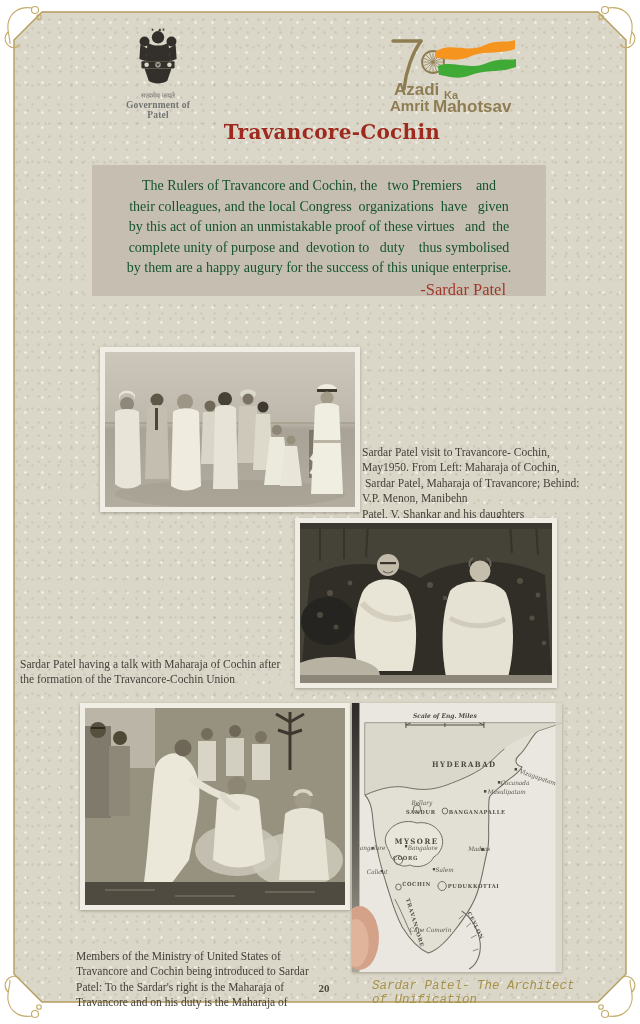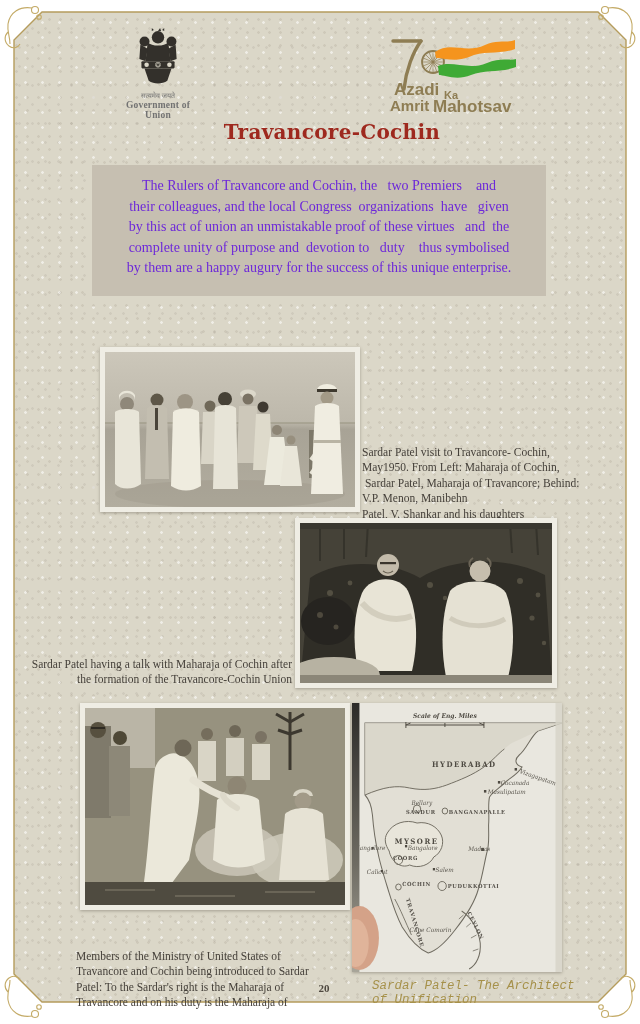--- a/index.html
+++ b/index.html
@@ -14,32 +14,32 @@
       radial-gradient(circle, rgba(100,95,80,.10) 0 1px, transparent 1.6px);
     background-size:11px 13px,17px 15px,13px 19px;}
   .frame-svg{position:absolute;left:0;top:0;width:640px;height:1024px;pointer-events:none;}
   .emblem{position:absolute;left:116px;top:28px;width:84px;text-align:center;color:#737373;}
   .emblem-motto{font-size:7px;margin-top:1px;}
   .emblem-org{font-size:9.5px;font-weight:bold;letter-spacing:.2px;}
   .azadi{position:absolute;left:388px;top:32px;}
   .page-title{position:absolute;left:0;top:120px;width:640px;text-align:center;
     font-family:"DejaVu Serif",serif;font-weight:bold;font-size:20px;color:#9e291e;letter-spacing:.3px;padding-left:12px;}
   .quote-box{position:absolute;left:92px;top:165px;width:454px;height:131px;background:#c6bfb1;}
-  .quote-text{white-space:pre;text-align:center;font-size:14px;line-height:20.5px;color:#6d28d9;padding-top:11px;}
+  .quote-text{white-space:pre;text-align:center;font-size:14px;line-height:20.5px;color:#14532d;padding-top:11px;}
   .quote-attr{text-align:right;padding-right:40px;font-size:16.5px;color:#a23a2c;margin-top:1px;}
   .photo{position:absolute;background:#efede4;padding:5px;box-sizing:border-box;
     box-shadow:0 1px 3px rgba(60,55,40,.35);}
   .photo svg{display:block;width:100%;height:100%;}
   #photo1{left:100px;top:347px;width:260px;height:165px;}
   #photo2{left:295px;top:518px;width:262px;height:170px;}
   #photo3{left:80px;top:703px;width:270px;height:207px;}
   #mapphoto{left:352px;top:703px;width:210px;height:269px;padding:0;background:#e9e7df;}
   .cap{position:absolute;font-size:11.5px;line-height:15.4px;color:#45403a;white-space:pre;margin-top:28px;}
   #cap1{left:362px;top:417px;width:230px;}
-  #cap2{left:20px;top:629px;width:272px;text-align:right;}
+  #cap2{left:20px;top:629px;width:272px;}
   #cap3{left:76px;top:921px;width:280px;}
   .page-num{position:absolute;left:304px;top:982px;width:40px;text-align:center;
     font-size:11px;font-weight:bold;color:#4e483f;}
   .book-title{position:absolute;left:372px;top:979px;width:215px;font-style:italic;
     font-size:12.5px;color:#a6914a;font-family:Liberation Mono, monospace;}
   .map-state{font-family:"DejaVu Serif",serif;font-size:7.5px;letter-spacing:1.6px;fill:#4e4a42;font-weight:bold;}
   .map-state-sm{font-family:"DejaVu Serif",serif;font-size:5.6px;letter-spacing:.7px;fill:#55514a;font-weight:bold;}
   .map-town{font-family:"DejaVu Serif",serif;font-style:italic;font-size:6.2px;fill:#5a564e;}
   .map-scale{font-family:"DejaVu Serif",serif;font-style:italic;font-size:6.4px;fill:#4e4a42;font-weight:bold;}
 </style>
@@ -94,21 +94,21 @@
     </g>
     <circle cx="24" cy="35.5" r="2.6" fill="#dbd7c8"></circle>
     <g stroke="#33302b" stroke-width=".7">
       <line x1="24" y1="33" x2="24" y2="38"></line>
         <line x1="21.5" y1="35.5" x2="26.5" y2="35.5"></line>
       <line x1="22.2" y1="33.7" x2="25.8" y2="37.3"></line>
         <line x1="25.8" y1="33.7" x2="22.2" y2="37.3"></line>
     </g>
   </svg>
   <div class="emblem-motto">सत्यमेव जयते</div>
-  <div class="emblem-org">Government of Union</div>
+  <div class="emblem-org">Government of Patel</div>
 </div>
 
 <svg class="azadi" width="132" height="82" viewBox="0 0 132 82">
   <g stroke="#8e7d53" stroke-width="3.4" fill="none" stroke-linecap="round">
     <path d="M5,9 H33"></path>
     <path d="M33,9 C25,20 18,38 16,57"></path>
   </g>
   <circle cx="45" cy="30" r="11" stroke="#8e7d53" stroke-width="1.8" fill="none"></circle>
   <g stroke="#8e7d53" stroke-width=".7">
     <line x1="45" y1="19" x2="45" y2="41"></line>
@@ -131,20 +131,21 @@
 </svg>
 
 <div class="page-title">Travancore-Cochin</div>
 
 <div class="quote-box">
   <div class="quote-text">The Rulers of Travancore and Cochin, the   two Premiers    and
 their colleagues, and the local Congress  organizations  have   given
 by this act of union an unmistakable proof of these virtues   and  the
 complete unity of purpose and  devotion to   duty    thus symbolised
 by them are a happy augury for the success of this unique enterprise.</div>
+  <div class="quote-attr">-Sardar Patel</div>
 </div>
 
 <div class="photo" id="photo1">
   <svg viewBox="0 0 250 155" preserveAspectRatio="none">
     <defs>
         <linearGradient id="sky1" x1="0" y1="0" x2="0" y2="1">
       <stop offset="0" stop-color="#ccc7ba"></stop>
           <stop offset=".45" stop-color="#bdb8ab"></stop>
       <stop offset=".5" stop-color="#a8a396"></stop>
           <stop offset="1" stop-color="#b2ad9f"></stop>

